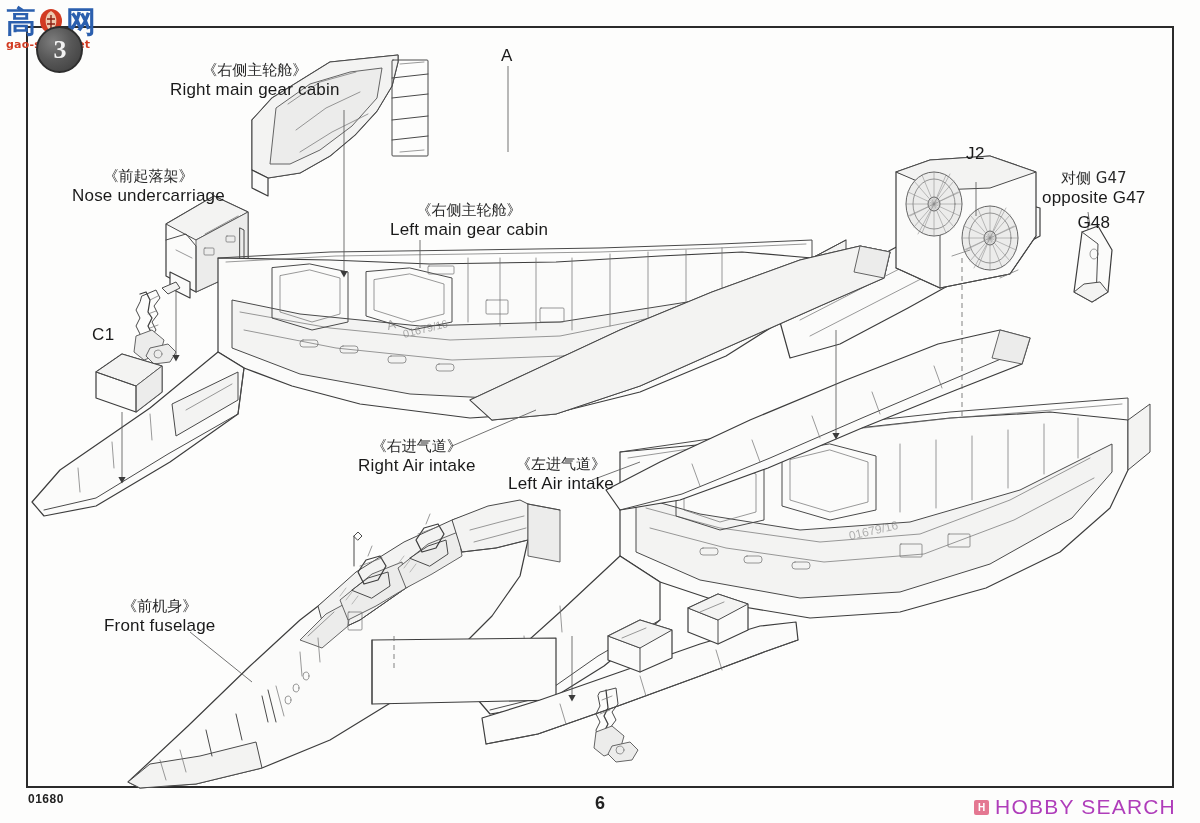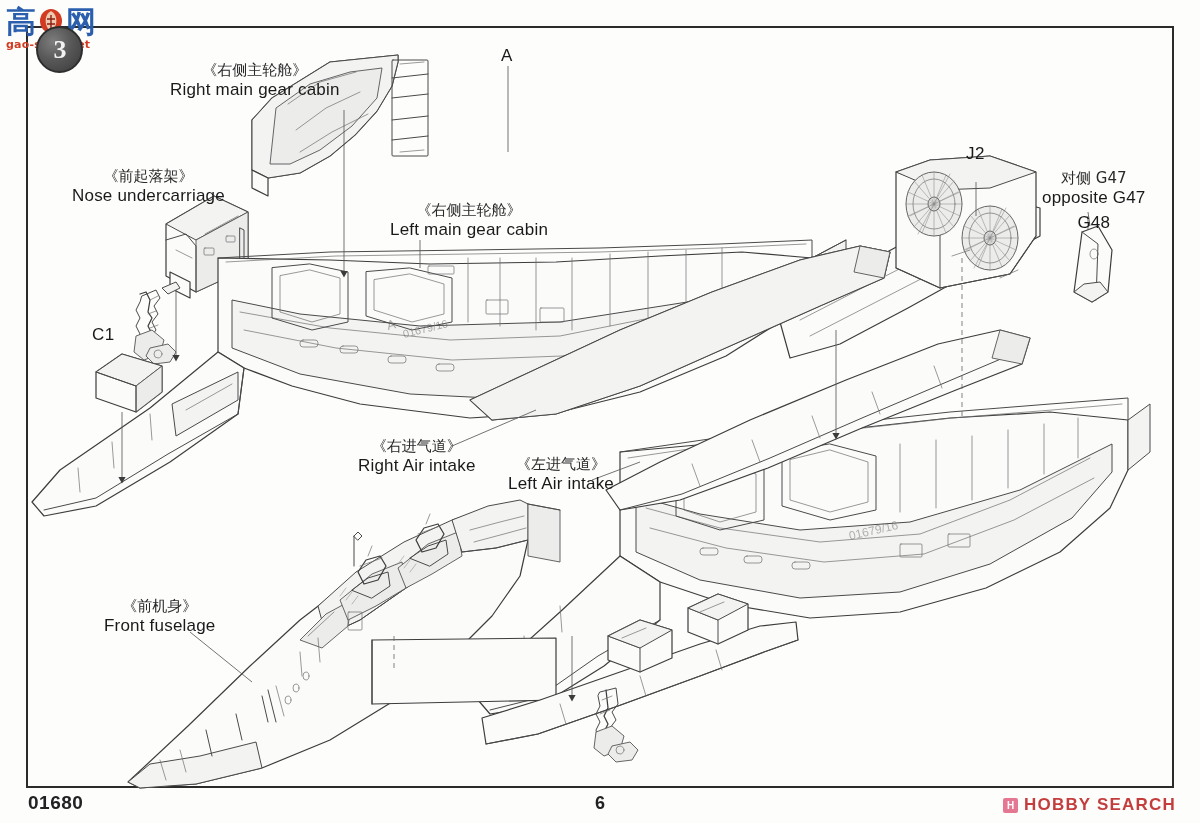--- a/index.html
+++ b/index.html
@@ -6,29 +6,29 @@
   body{width:1200px;height:823px;position:relative;overflow:hidden;
        font-family:"Liberation Sans","DejaVu Sans",sans-serif;
        color:#1a1a1a;-webkit-font-smoothing:antialiased;}
 
   
   #page{position:absolute;inset:0;background:#fdfdfc;}
   #frame{position:absolute;left:26px;top:26px;width:1148px;height:762px;
          border:2px solid #2b2b2b;box-sizing:border-box;background:transparent;}
 
   
-  #kit-number{position:absolute;left:28px;top:792px;font-size:19px;font-weight:bold;
+  #kit-number{position:absolute;left:28px;top:792px;font-size:12px;font-weight:bold;
               letter-spacing:.5px;color:#222;}
   #page-number{position:absolute;left:0;top:793px;width:1200px;text-align:center;
                font-size:18px;font-weight:bold;color:#222;}
   #hobby-search{position:absolute;right:24px;top:795px;display:flex;align-items:center;gap:6px;
                 opacity:.85;}
   #hobby-search .hs-mark{width:15px;height:15px;background:#e0607f;border-radius:2px;
                 color:#fff;font-size:10px;line-height:15px;text-align:center;font-weight:bold;}
-  #hobby-search .hs-text{font-size:17px;font-weight:bold;color:#b91c1c;letter-spacing:1.2px;}
+  #hobby-search .hs-text{font-size:21px;font-weight:normal;color:#a21caf;letter-spacing:1.2px;}
 
   
   #site-logo{position:absolute;left:4px;top:5px;width:104px;height:62px;}
   #site-logo .cjk{position:absolute;top:2px;font-size:30px;font-weight:bold;
                   font-family:"DejaVu Sans",sans-serif;color:#2b5fae;line-height:1;}
   #site-logo .c1{left:2px;}
   #site-logo .c3{left:62px;}
   #site-logo .seal{position:absolute;left:33px;top:2px;width:28px;height:30px;}
   #site-logo .domain{position:absolute;left:2px;top:33px;font-size:11px;font-weight:bold;
                      color:#d23b22;letter-spacing:.2px;font-family:"DejaVu Sans",sans-serif;}

